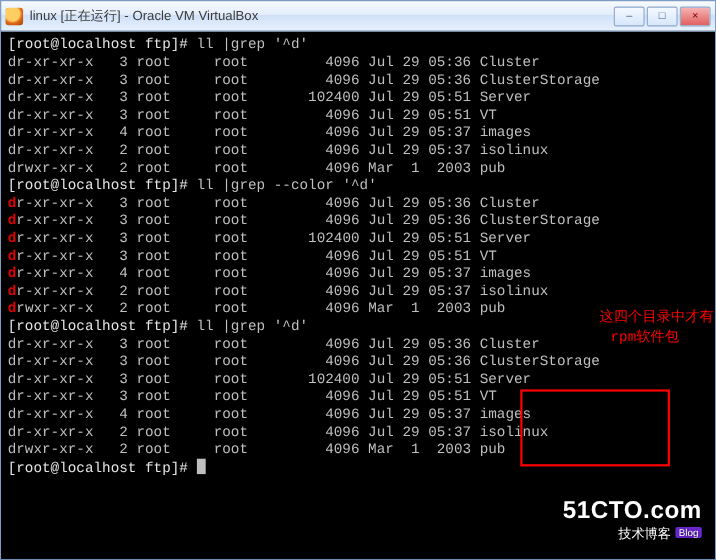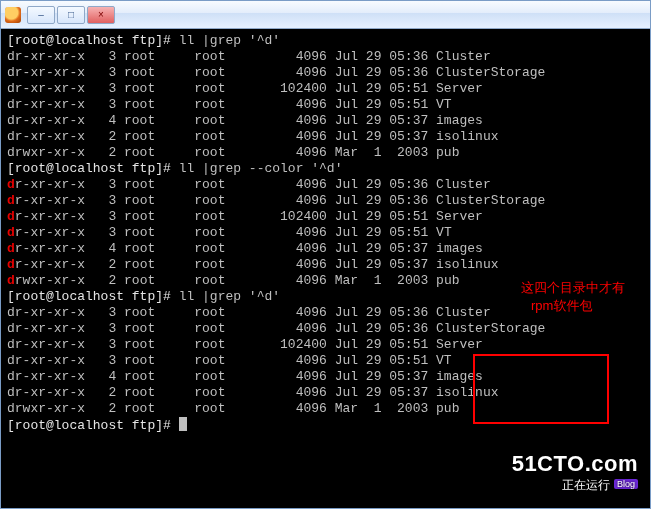--- a/index.html
+++ b/index.html
@@ -22,32 +22,33 @@
   .watermark .big { color: #fff; font-family: Arial,sans-serif; font-size: 22px; font-weight: bold; text-shadow: 0 0 3px #000, 0 0 5px #000; letter-spacing: 0.5px; margin-top: 24px; }
   .watermark .small { color: #fff; font-family: "SimSun",sans-serif; font-size: 12px; text-shadow: 0 0 3px #000; }
   .badge { display:inline-block; font-size:9px; background:#6d28d9; color:#fff; border-radius:2px; padding:0 3px; margin-left:4px; vertical-align:2px;}
 </style>
 </head>
 <body>
 
 <div class="window">
   <div class="titlebar">
     <div class="icon"></div>
+    <div class="title">linux [正在运行] - Oracle VM VirtualBox</div>
     <div class="winbtns">
       <div class="winbtn">–</div>
       <div class="winbtn">□</div>
       <div class="winbtn close">×</div>
     </div>
   </div>
 
   <div class="term" id="term"><div class="line"><span class="prompt-h">[root@localhost ftp]# </span>ll |grep '^d'</div><div class="line">dr-xr-xr-x   3 root     root         4096 Jul 29 05:36 Cluster</div><div class="line">dr-xr-xr-x   3 root     root         4096 Jul 29 05:36 ClusterStorage</div><div class="line">dr-xr-xr-x   3 root     root       102400 Jul 29 05:51 Server</div><div class="line">dr-xr-xr-x   3 root     root         4096 Jul 29 05:51 VT</div><div class="line">dr-xr-xr-x   4 root     root         4096 Jul 29 05:37 images</div><div class="line">dr-xr-xr-x   2 root     root         4096 Jul 29 05:37 isolinux</div><div class="line">drwxr-xr-x   2 root     root         4096 Mar  1  2003 pub</div><div class="line"><span class="prompt-h">[root@localhost ftp]# </span>ll |grep --color '^d'</div><div class="line"><span class="red">d</span>r-xr-xr-x   3 root     root         4096 Jul 29 05:36 Cluster</div><div class="line"><span class="red">d</span>r-xr-xr-x   3 root     root         4096 Jul 29 05:36 ClusterStorage</div><div class="line"><span class="red">d</span>r-xr-xr-x   3 root     root       102400 Jul 29 05:51 Server</div><div class="line"><span class="red">d</span>r-xr-xr-x   3 root     root         4096 Jul 29 05:51 VT</div><div class="line"><span class="red">d</span>r-xr-xr-x   4 root     root         4096 Jul 29 05:37 images</div><div class="line"><span class="red">d</span>r-xr-xr-x   2 root     root         4096 Jul 29 05:37 isolinux</div><div class="line"><span class="red">d</span>rwxr-xr-x   2 root     root         4096 Mar  1  2003 pub</div><div class="line"><span class="prompt-h">[root@localhost ftp]# </span>ll |grep '^d'</div><div class="line">dr-xr-xr-x   3 root     root         4096 Jul 29 05:36 Cluster</div><div class="line">dr-xr-xr-x   3 root     root         4096 Jul 29 05:36 ClusterStorage</div><div class="line">dr-xr-xr-x   3 root     root       102400 Jul 29 05:51 Server</div><div class="line">dr-xr-xr-x   3 root     root         4096 Jul 29 05:51 VT</div><div class="line">dr-xr-xr-x   4 root     root         4096 Jul 29 05:37 images</div><div class="line">dr-xr-xr-x   2 root     root         4096 Jul 29 05:37 isolinux</div><div class="line">drwxr-xr-x   2 root     root         4096 Mar  1  2003 pub</div><div class="line"><span class="prompt-h">[root@localhost ftp]# </span><span class="cursor"></span></div></div>
 
   <div class="redbox" style="top:353px; left:472px; width:136px; height:70px;"></div>
-  <div class="note" style="top:278px; left:520px;">
+  <div class="note" style="top:278px; left:544px;font-family:Liberation Mono, monospace;">
     <span>这四个目录中才有</span><br>
     <span style="padding-left:10px;text-align:right;">rpm软件包</span>
   </div>
 
   <div class="watermark">
     <div class="big">51CTO.com</div>
-    <div class="small"><span>正在运行</span><span class="badge">Blog</span></div>
+    <div class="small"><span>技术博客</span><span class="badge">Blog</span></div>
   </div>
 </div>
 
 </body></html>

